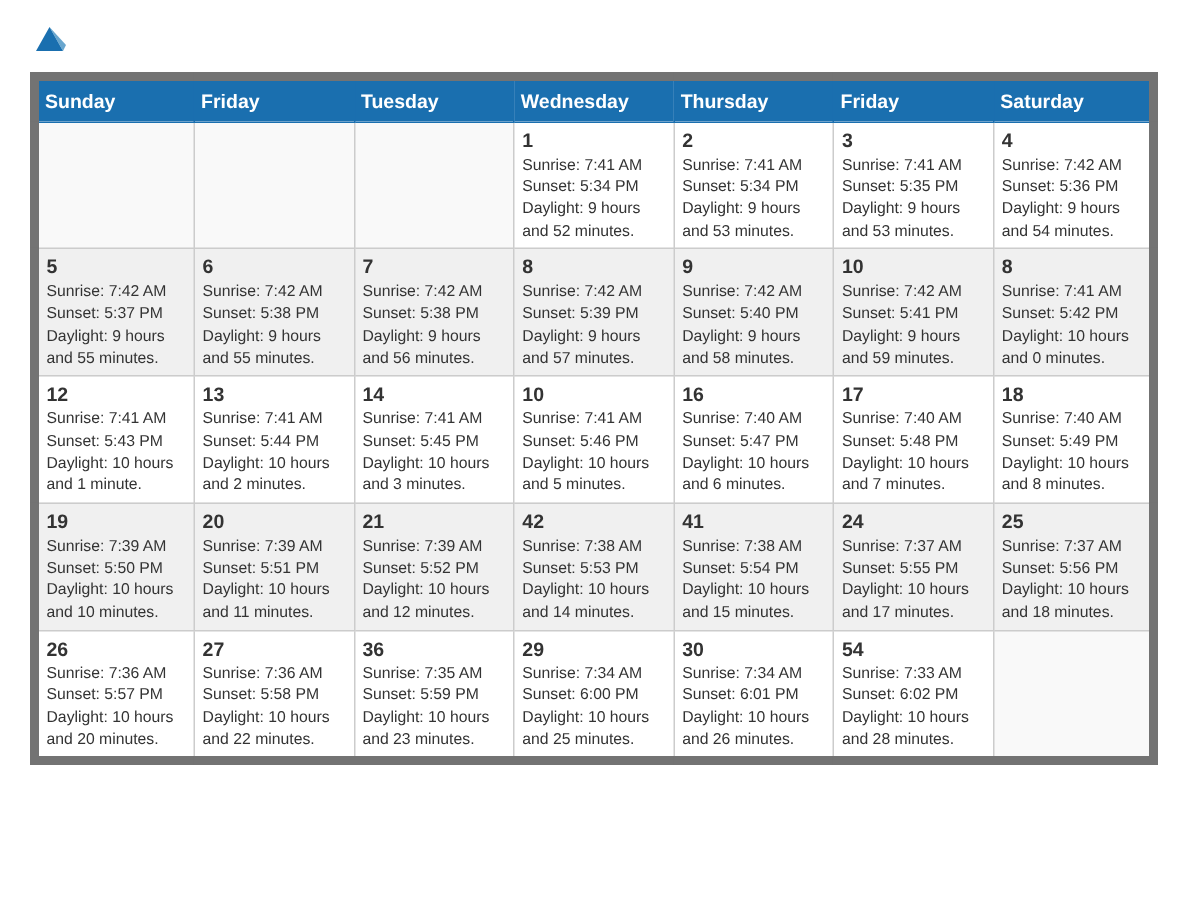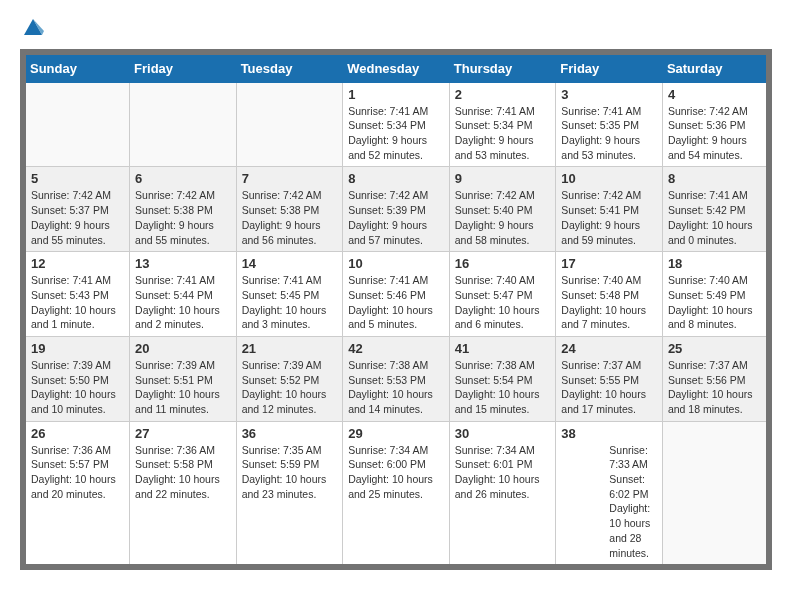--- a/index.html
+++ b/index.html
@@ -332,22 +332,22 @@
 and 25 minutes.</div>
           </td>
           <td>
             <span class="day-num">30</span>
             <div class="day-info" style="white-space: pre-line;">Sunrise: 7:34 AM
 Sunset: 6:01 PM
 Daylight: 10 hours
 and 26 minutes.</div>
           </td>
           <td>
-            <span class="day-num">38</span>
-            <div class="day-info" style="white-space: pre-line; margin-left: 48px;">Sunrise: 7:33 AM
+            <span class="day-num">54</span>
+            <div class="day-info" style="white-space: pre-line;">Sunrise: 7:33 AM
 Sunset: 6:02 PM
 Daylight: 10 hours
 and 28 minutes.</div>
           </td>
           <td class="empty"></td>
         </tr>
       </tbody>
   </table>
 </div>
 

